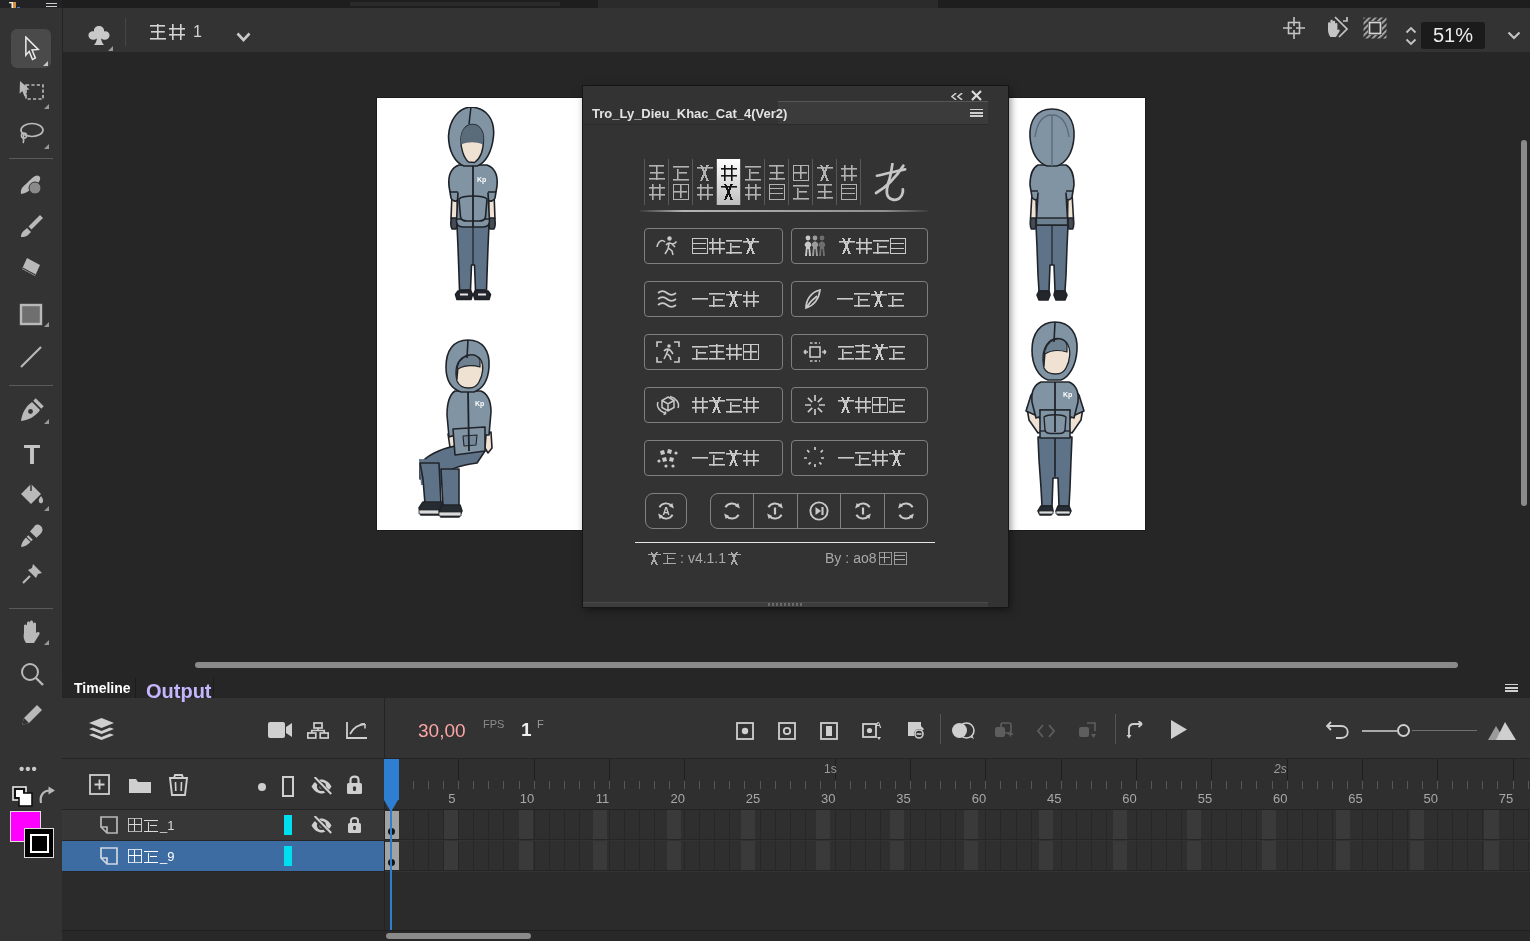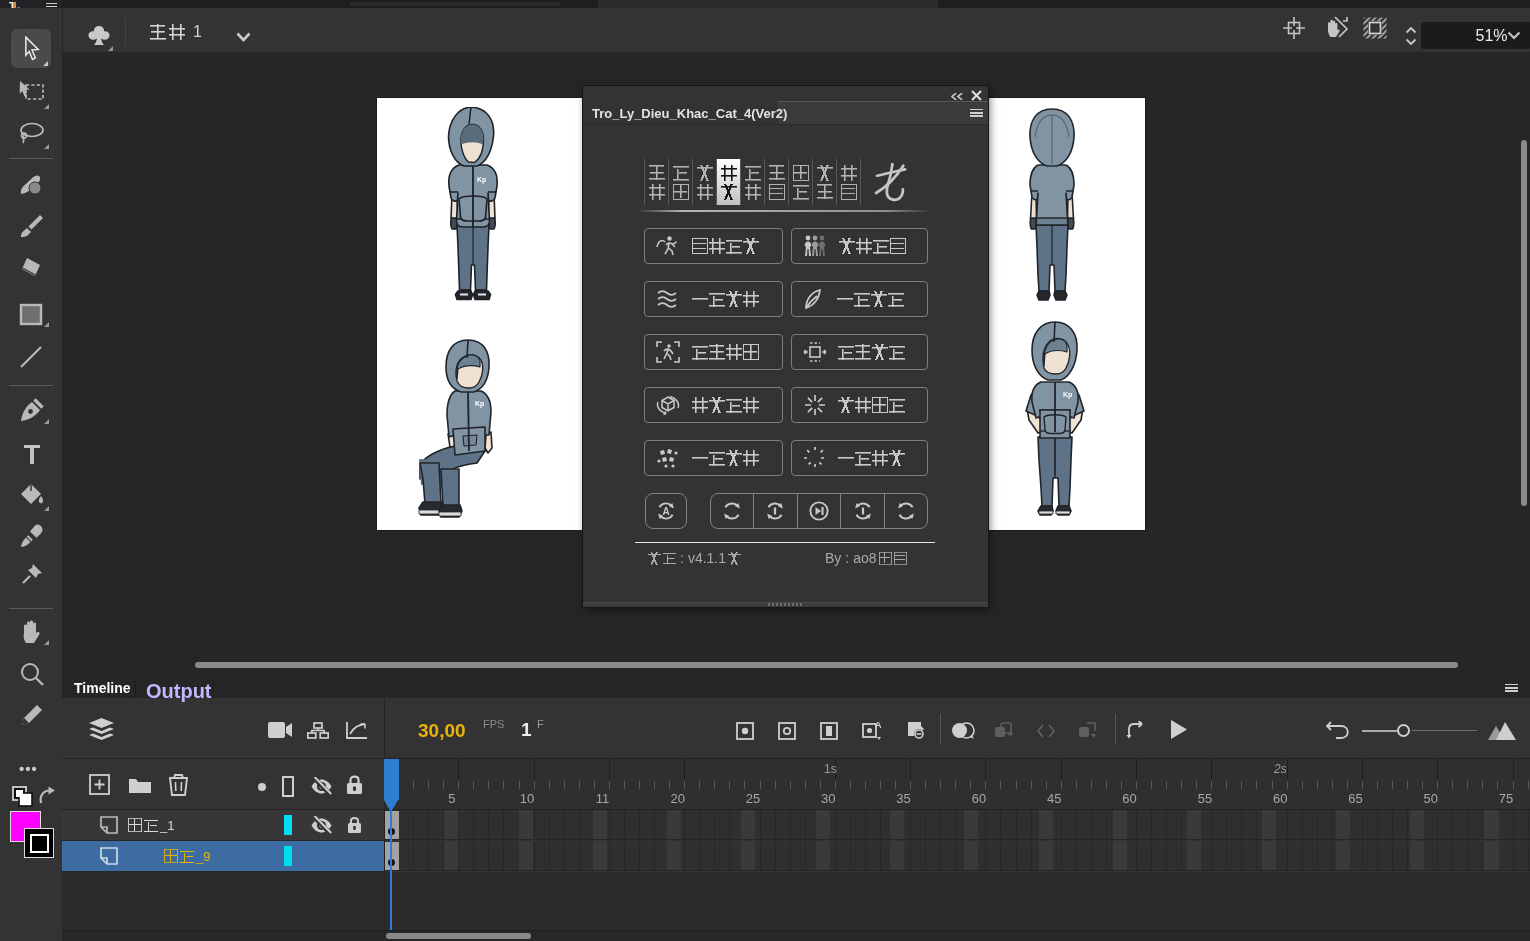--- a/index.html
+++ b/index.html
@@ -175,21 +175,21 @@
         </pattern>
       </defs>
       <rect x="0.5" y="0.5" width="23" height="21" fill="url(#ht)"></rect>
       <rect x="5" y="4" width="14" height="14" fill="#333"></rect>
       <rect x="6.5" y="5.5" width="11" height="11" fill="none" stroke="#d5d5d5" stroke-width="1.7"></rect>
     </svg>
 <svg class="abs" style="left:1404px;top:18px;" width="14" height="20" viewBox="0 0 14 20">
       <path d="M2.5 6.5 L7 2 L11.5 6.5" fill="none" stroke="#c4c4c4" stroke-width="1.9"></path>
       <path d="M2.5 13.5 L7 18 L11.5 13.5" fill="none" stroke="#c4c4c4" stroke-width="1.9"></path>
     </svg>
-<div class="abs" style="left:1421px;top:14px;width:79px;height:27px;background:#1b1b1b;border-radius:3px;color:#ececec;font-size:16px;line-height:27px;text-align:center;padding-left:31px;">51%</div>
+<div class="abs" style="left:1421px;top:14px;width:64px;height:27px;background:#1b1b1b;border-radius:3px;color:#ececec;font-size:20px;line-height:27px;text-align:center;">51%</div>
 <svg class="abs" style="left:1507px;top:23px;" width="14" height="9" viewBox="0 0 14 9">
       <path d="M1.5 1.5 L7 7 L12.5 1.5" fill="none" stroke="#c4c4c4" stroke-width="2.2"></path>
     </svg>
 </div>
 
 <div class="abs" style="left:63px;top:52px;width:1467px;height:626px;background:#262626;"></div>
 <div class="abs" style="left:377px;top:98px;width:768px;height:432px;background:#ffffff;outline:1px solid #1b1b1b;"></div>
 <div id="chars" class="abs" style="left:0;top:0;">
 
 <svg class="abs" style="left:443px;top:107px;" width="60" height="194" viewBox="0 0 60 194">
@@ -283,21 +283,21 @@
 <path d="M23 46 C22 36 23 27 29 22 C35 17 44 18 46 25 L46 32 C39 30 30 30 24 34 Z" fill="#6d8191" stroke-width="1.2"></path>
 <path d="M34 2 L33 22" fill="none" stroke-width="1.6"></path>
 </g>
 <text x="42" y="77" font-size="7" fill="#fff" font-weight="bold" font-family="Liberation Sans">Kp</text>
 </svg>
 </div>
 
 <div class="abs" style="left:195px;top:662px;width:1263px;height:6px;border-radius:3px;background:#8a8a8a;"></div>
 <div class="abs" style="left:1521px;top:140px;width:6px;height:366px;border-radius:3px;background:#8a8a8a;"></div>
 
-<div id="panel" class="abs" style="left:583px;top:86px;width:405px;height:521px;background:#333333;box-shadow:0 0 0 1px #161616,2px 3px 8px rgba(0,0,0,.5);">
+<div id="panel" class="abs" style="left:583px;top:86px;width:405px;height:521px;background:#333333;box-shadow:0 0 0 1px #161616,2px 3px 8px rgba(0,0,0,.5);padding-left:20px;">
 
 <svg class="abs" style="left:368px;top:7px;" width="12" height="7" viewBox="0 0 14 8">
       <path d="M6 0 L1 4 L6 8 M13 0 L8 4 L13 8" fill="none" stroke="#cfcfcf" stroke-width="1.8"></path>
     </svg>
 <svg class="abs" style="left:388px;top:4px;" width="11" height="11" viewBox="0 0 11 11">
       <path d="M1 1 L10 10 M10 1 L1 10" stroke="#dcdcdc" stroke-width="2.2"></path>
     </svg>
 <div class="abs" style="left:0;top:15px;width:405px;height:23px;background:#333;"></div>
 <div class="abs" style="left:195px;top:15px;width:210px;height:23px;background:#3b3b3b;border-top:1px solid #565656;box-sizing:border-box;"></div>
 <div class="abs" style="left:9px;top:20px;color:#e3e3e3;font-size:13px;font-weight:bold;">Tro_Ly_Dieu_Khac_Cat_4(Ver2)</div>
@@ -612,21 +612,21 @@
         <path d="M11 6 L11 8.5 M4.8 11 L4.8 8.5 L17.2 8.5 L17.2 11"></path>
       </g>
     </svg>
 <svg class="abs" style="left:284px;top:43px;" width="22" height="18" viewBox="0 0 22 18">
       <g fill="none" stroke="#cfcfcf" stroke-width="1.8">
         <path d="M1 1 L1 17 L21 17"></path>
         <path d="M4 13 C8 6,12 4,19 3"></path>
         <path d="M19 3 L14.5 3 M19 3 L19 7.5" stroke-width="1.5"></path>
       </g>
     </svg>
-<div class="abs" style="left:356px;top:42px;color:#eab308;font-size:19px;font-weight:bold;">30,00</div>
+<div class="abs" style="left:356px;top:42px;color:#fca5a5;font-size:19px;">30,00</div>
 <div class="abs" style="left:421px;top:40px;color:#8a8a8a;font-size:11px;">FPS</div>
 <div class="abs" style="left:459px;top:41px;color:#ededed;font-size:19px;font-weight:bold;">1</div>
 <div class="abs" style="left:475px;top:40px;color:#9b9b9b;font-size:11px;">F</div>
 <svg class="abs" style="left:674px;top:44px;" width="18" height="18" viewBox="0 0 18 18">
       <rect x="1" y="1" width="16" height="16" fill="none" stroke="#cfcfcf" stroke-width="1.8"></rect>
       <circle cx="9" cy="9" r="3.2" fill="#cfcfcf"></circle>
     </svg>
 <svg class="abs" style="left:716px;top:44px;" width="18" height="18" viewBox="0 0 18 18">
       <rect x="1" y="1" width="16" height="16" fill="none" stroke="#cfcfcf" stroke-width="1.8"></rect>
       <circle cx="9" cy="9" r="3.2" fill="none" stroke="#cfcfcf" stroke-width="1.8"></circle>
@@ -778,21 +778,21 @@
     </svg>
 <svg class="abs" style="left:285px;top:138px;" width="15" height="18" viewBox="0 0 15 18">
       <rect x="1" y="7" width="13" height="10" rx="1.5" fill="#cfcfcf"></rect>
       <path d="M4 7 L4 4.5 C4 1,11 1,11 4.5 L11 7" fill="none" stroke="#cfcfcf" stroke-width="2"></path>
       <path d="M7.5 9.8 a1.5 1.5 0 0 1 1.5 1.5 l-0.5 2.7 h-2 l-0.5 -2.7 a1.5 1.5 0 0 1 1.5 -1.5 Z" fill="#373737"></path>
     </svg>
 <svg class="abs" style="left:38px;top:169px;" width="18" height="18" viewBox="0 0 18 18">
       <path d="M1 1 L17 1 L17 17 L7 17 L1 11 Z" fill="none" stroke="#cfd8e2" stroke-width="1.7"></path>
       <path d="M1 11 L7 11 L7 17" fill="none" stroke="#cfd8e2" stroke-width="1.7"></path>
     </svg>
-<div class="row abs" style="left:66px;top:170px;height:16px;color:#eab308;font-size:14px;gap:2px;margin-left:36px;">
+<div class="row abs" style="left:66px;top:170px;height:16px;color:#ffffff;font-size:14px;gap:2px;">
       <span class="hz kb" style="width:14px;height:14px;"></span>
       <span class="hz kd" style="width:14px;height:14px;"></span>
       <span style="font-size:13px;">_9</span>
     </div>
 <div class="abs" style="left:222px;top:168px;width:8px;height:20px;background:#00dff0;"></div>
 
 <div class="abs" style="left:0;top:194px;width:322px;height:58px;background:#2b2b2b;"></div>
 <div class="abs" style="left:322px;top:194px;width:1146px;height:58px;background:#2b2b2b;"></div>
 
 <div class="abs" style="left:322px;top:20px;width:1px;height:232px;background:#232323;"></div>

